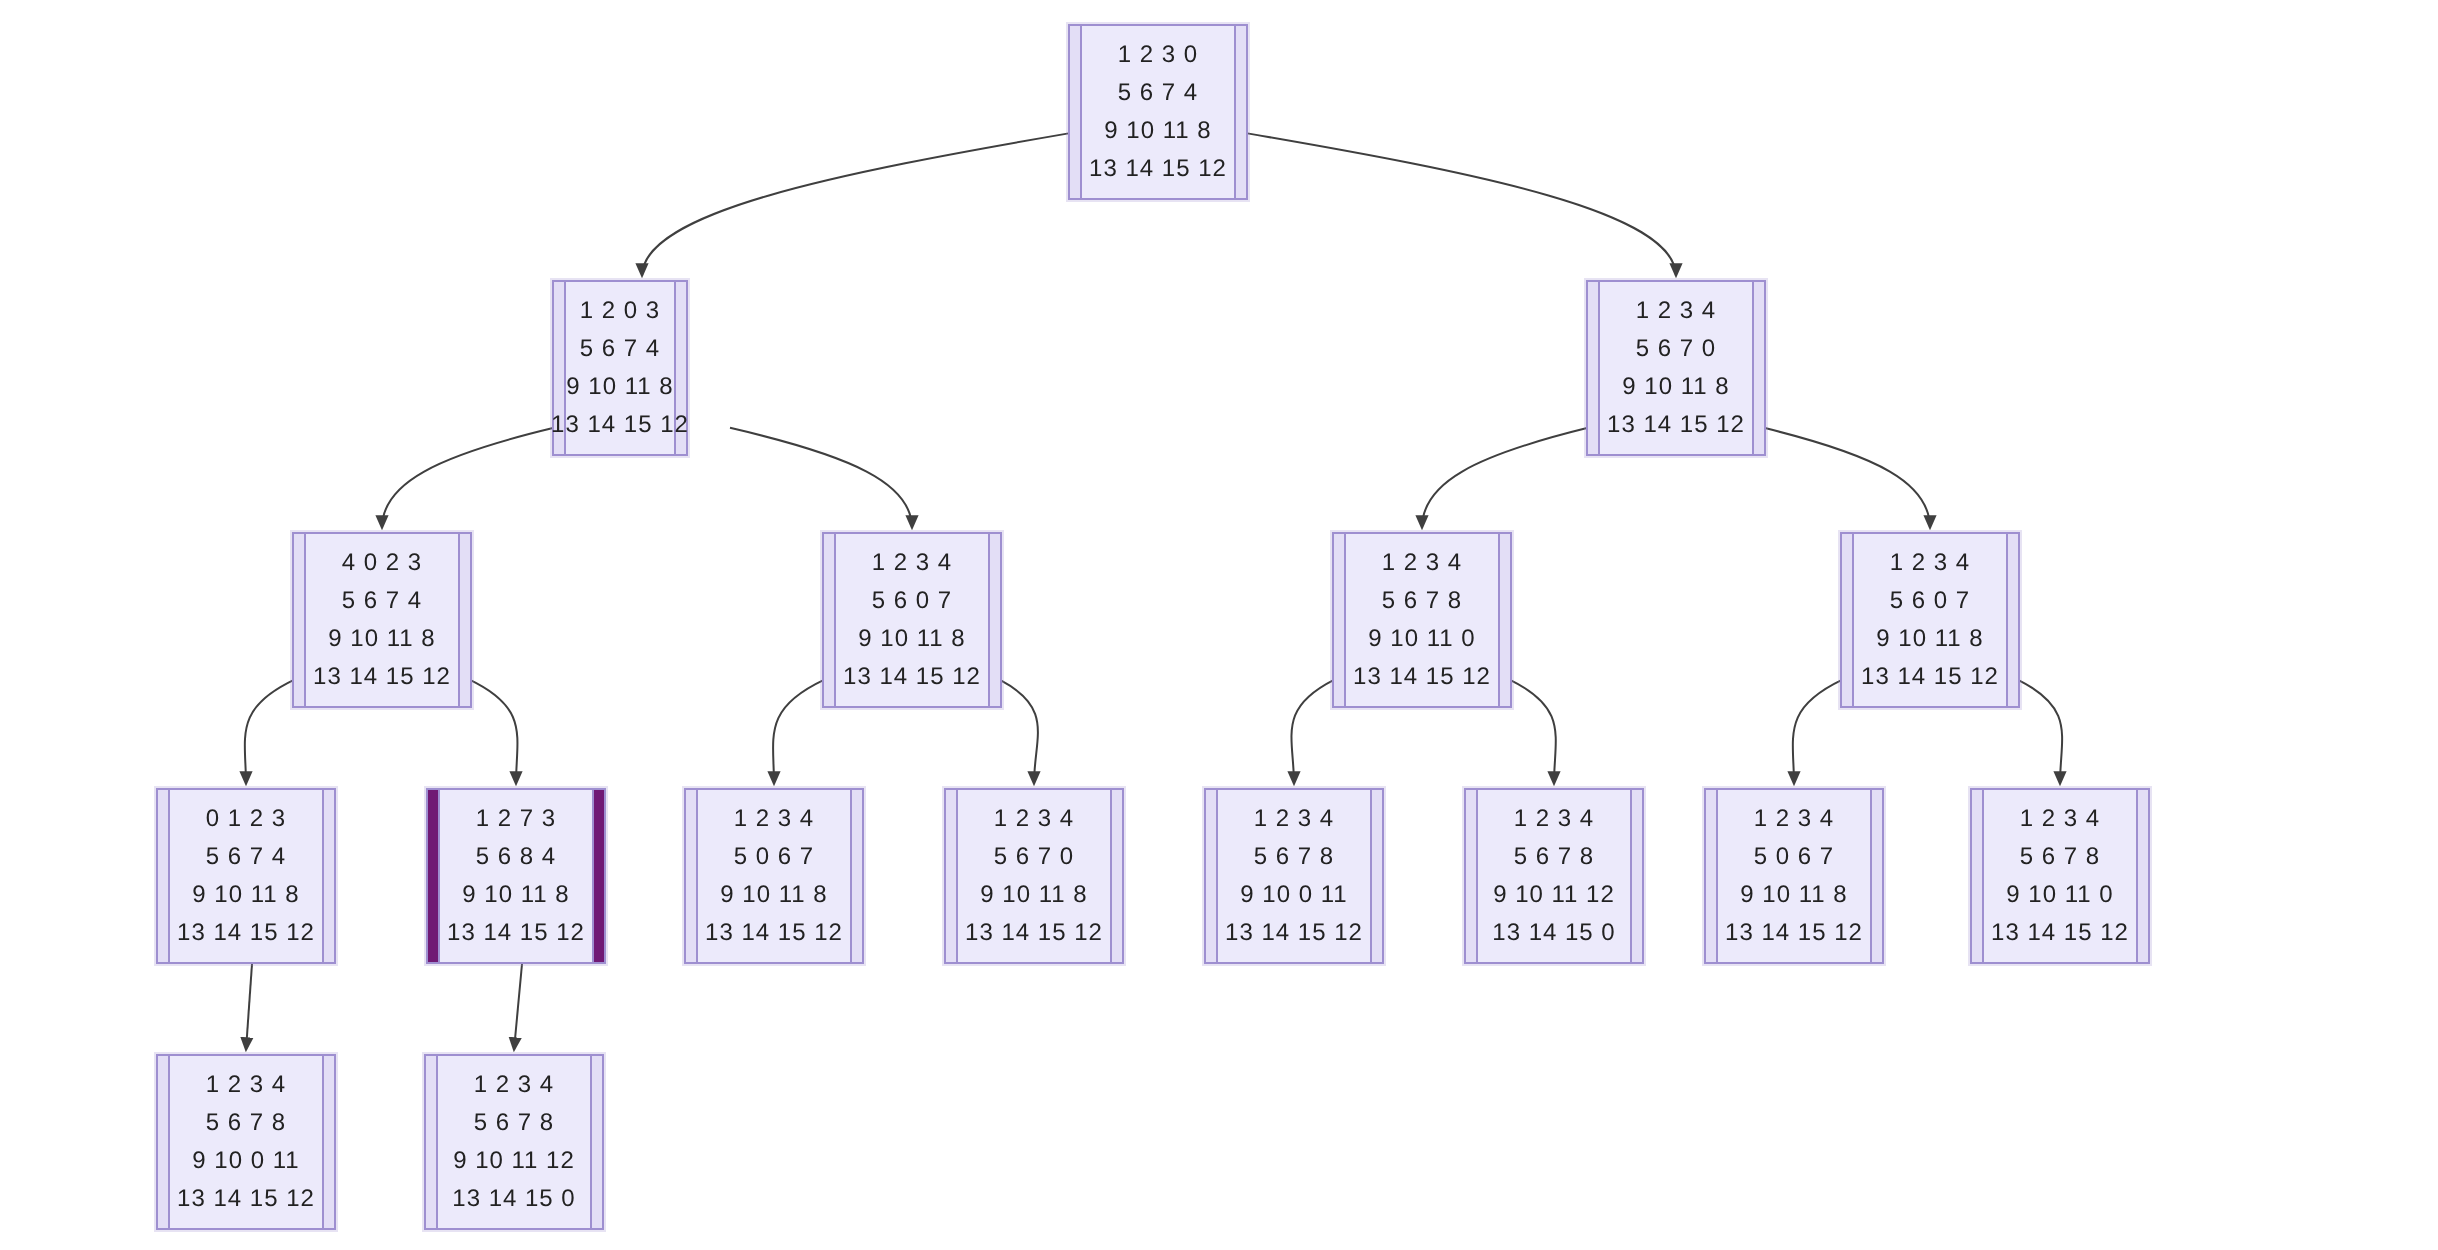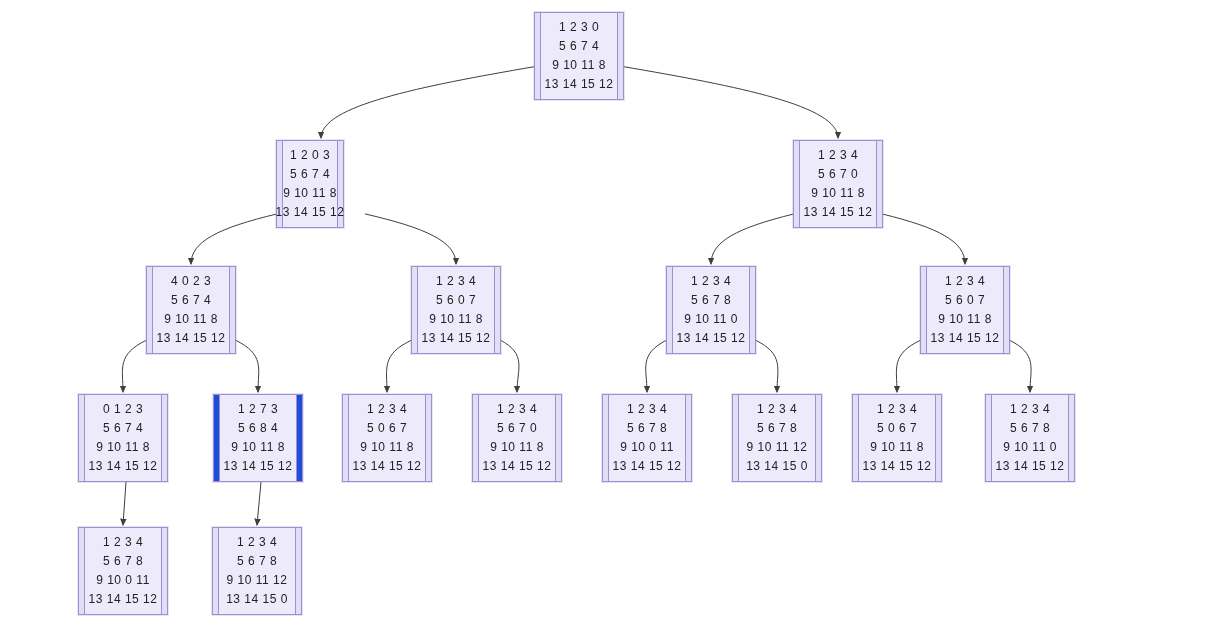--- a/index.html
+++ b/index.html
@@ -143,21 +143,21 @@
       </div>
     </div>
     <div class="node" style="left: 78px; top: 394px; width: 90px; height: 88px; border-color: rgb(158, 143, 208); background: rgb(227, 222, 246);">
       <div class="node-inner" style="background: rgb(236, 234, 251); border-left-color: rgb(158, 143, 208); border-right-color: rgb(158, 143, 208);">
         <div class="grid-row" style="color: rgb(34, 34, 34);">0 1 2 3</div>
         <div class="grid-row" style="color: rgb(34, 34, 34);">5 6 7 4</div>
         <div class="grid-row" style="color: rgb(34, 34, 34);">9 10 11 8</div>
         <div class="grid-row" style="color: rgb(34, 34, 34);">13 14 15 12</div>
       </div>
     </div>
-    <div class="node" style="left: 213px; top: 394px; width: 90px; height: 88px; border-color: rgb(158, 143, 208); background: #1d4ed8;">
+    <div class="node" style="left: 213px; top: 394px; width: 90px; height: 88px; border-color: rgb(158, 143, 208); background: #701a75;">
       <div class="node-inner" style="background: rgb(236, 234, 251); border-left-color: rgb(158, 143, 208); border-right-color: rgb(158, 143, 208);">
         <div class="grid-row" style="color: rgb(34, 34, 34);">1 2 7 3</div>
         <div class="grid-row" style="color: rgb(34, 34, 34);">5 6 8 4</div>
         <div class="grid-row" style="color: rgb(34, 34, 34);">9 10 11 8</div>
         <div class="grid-row" style="color: rgb(34, 34, 34);">13 14 15 12</div>
       </div>
     </div>
     <div class="node" style="left: 342px; top: 394px; width: 90px; height: 88px; border-color: rgb(158, 143, 208); background: rgb(227, 222, 246);">
       <div class="node-inner" style="background: rgb(236, 234, 251); border-left-color: rgb(158, 143, 208); border-right-color: rgb(158, 143, 208);">
         <div class="grid-row" style="color: rgb(34, 34, 34);">1 2 3 4</div>

